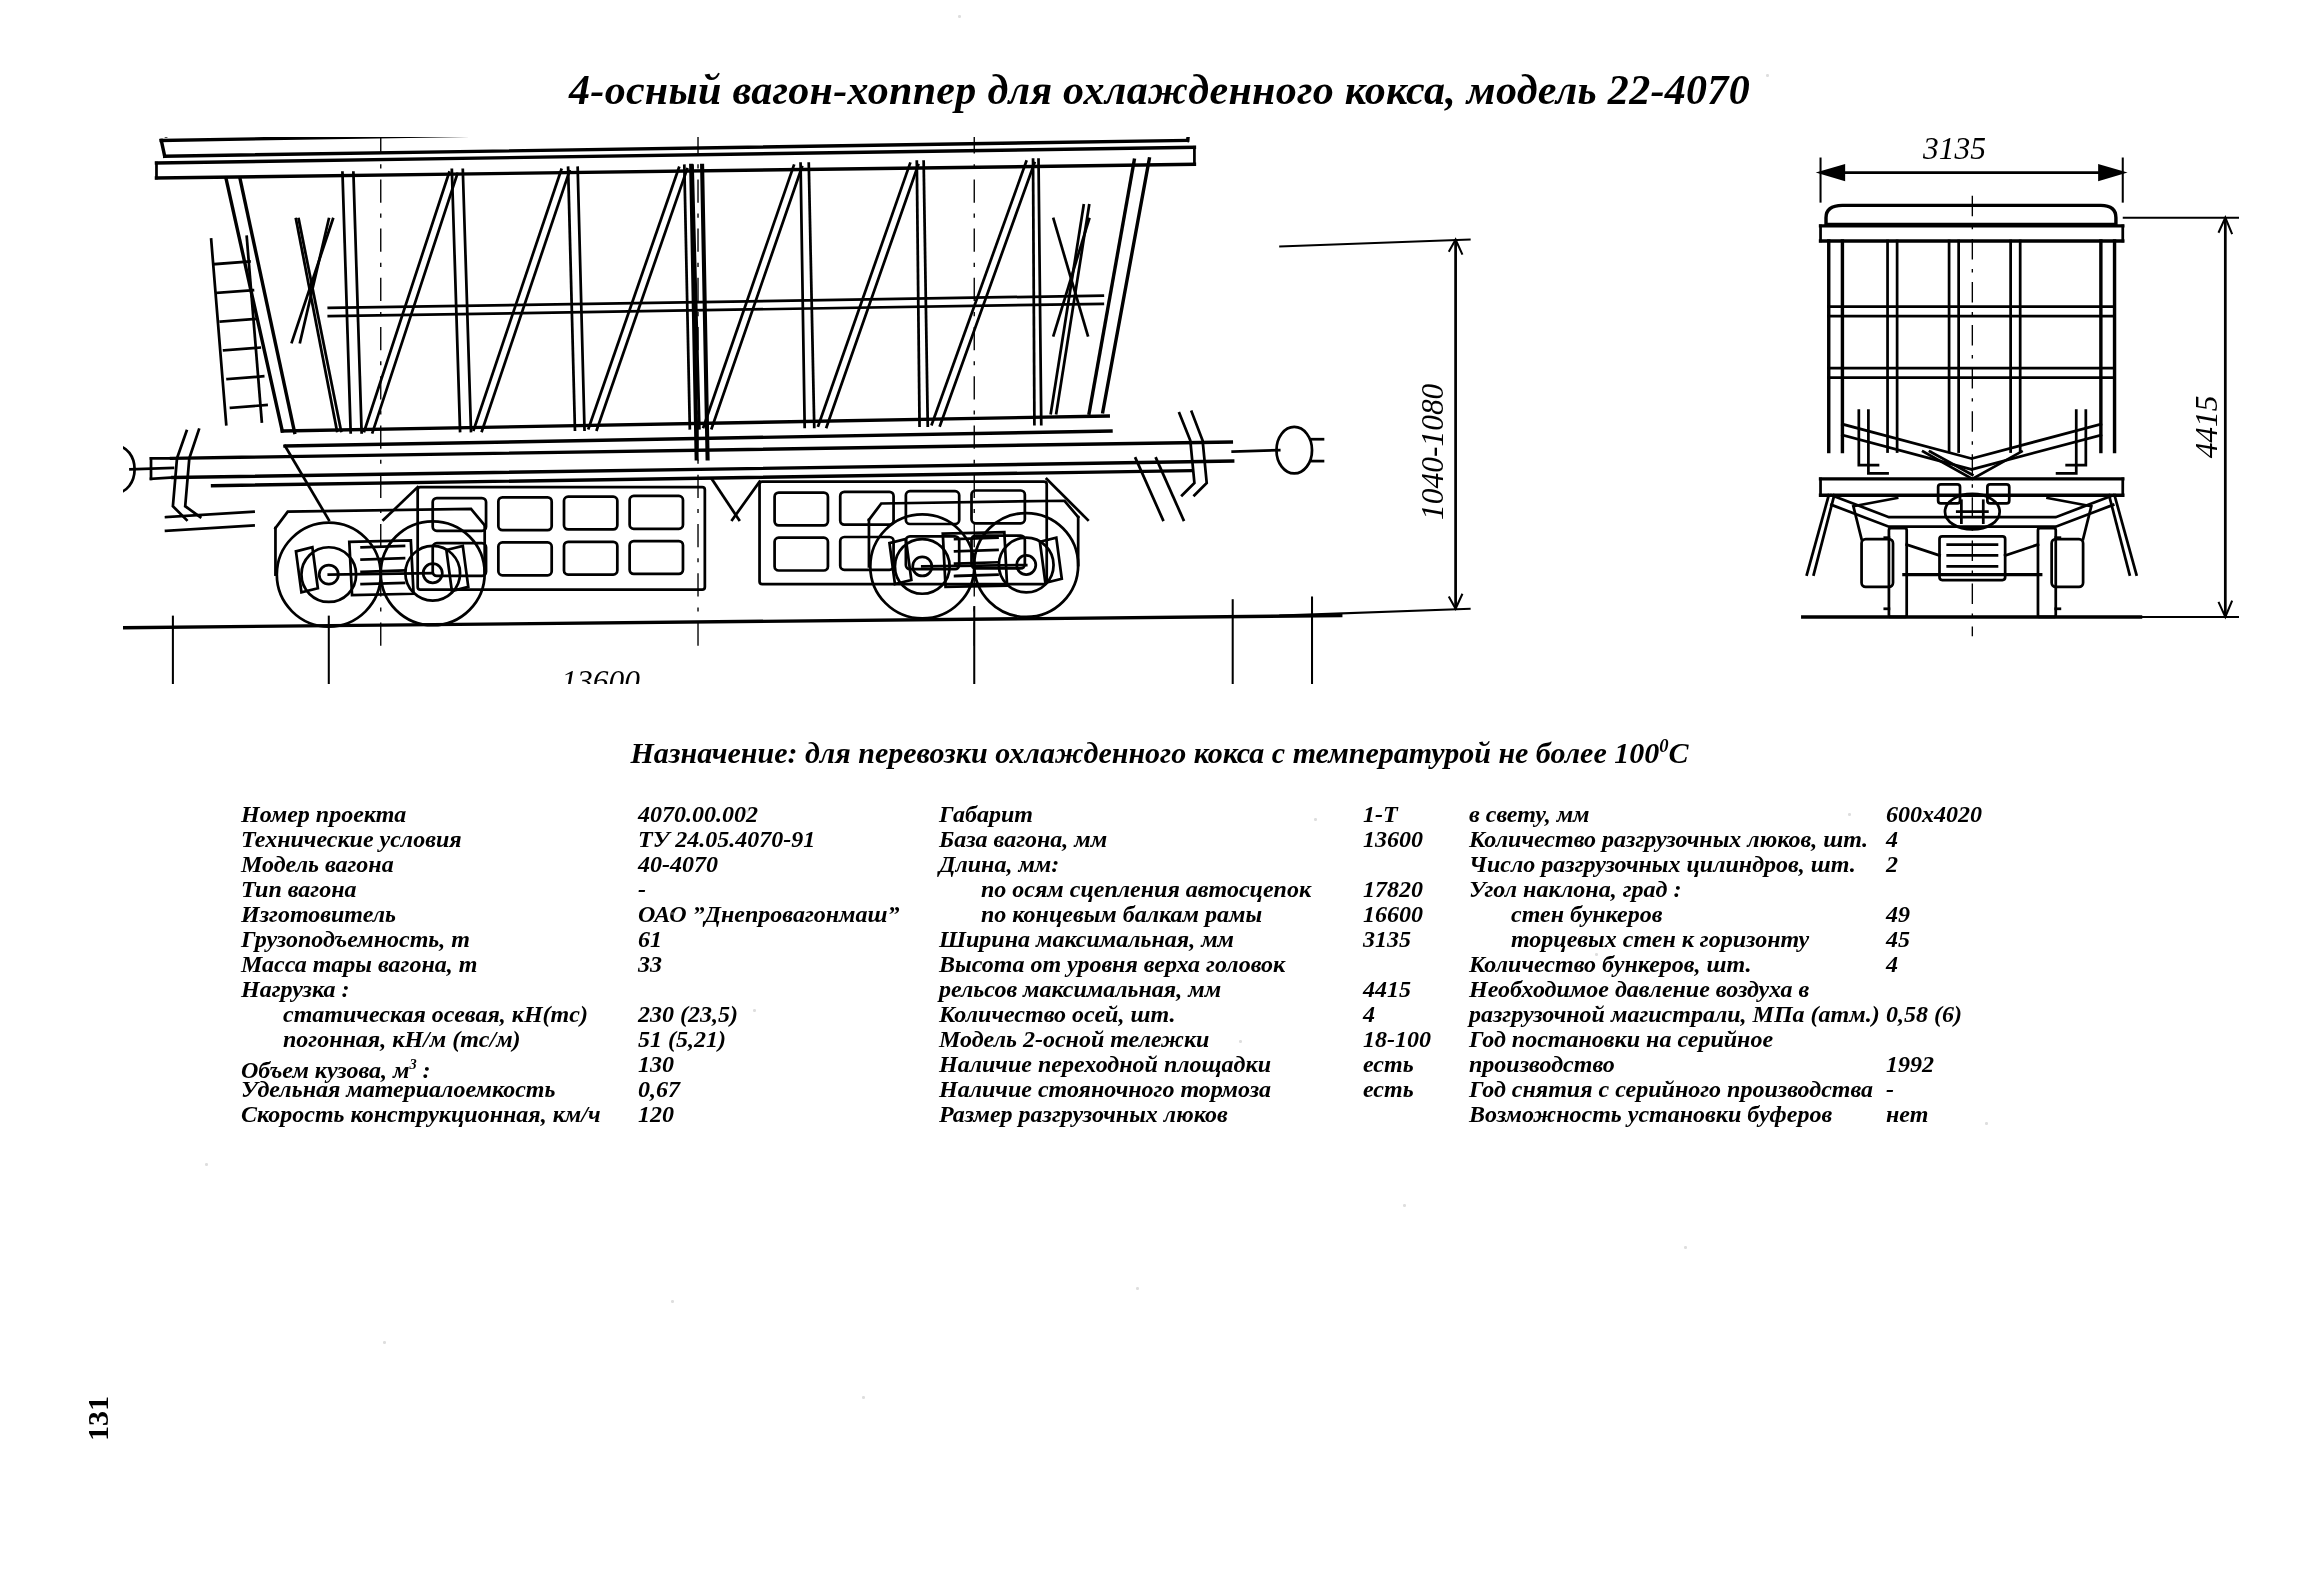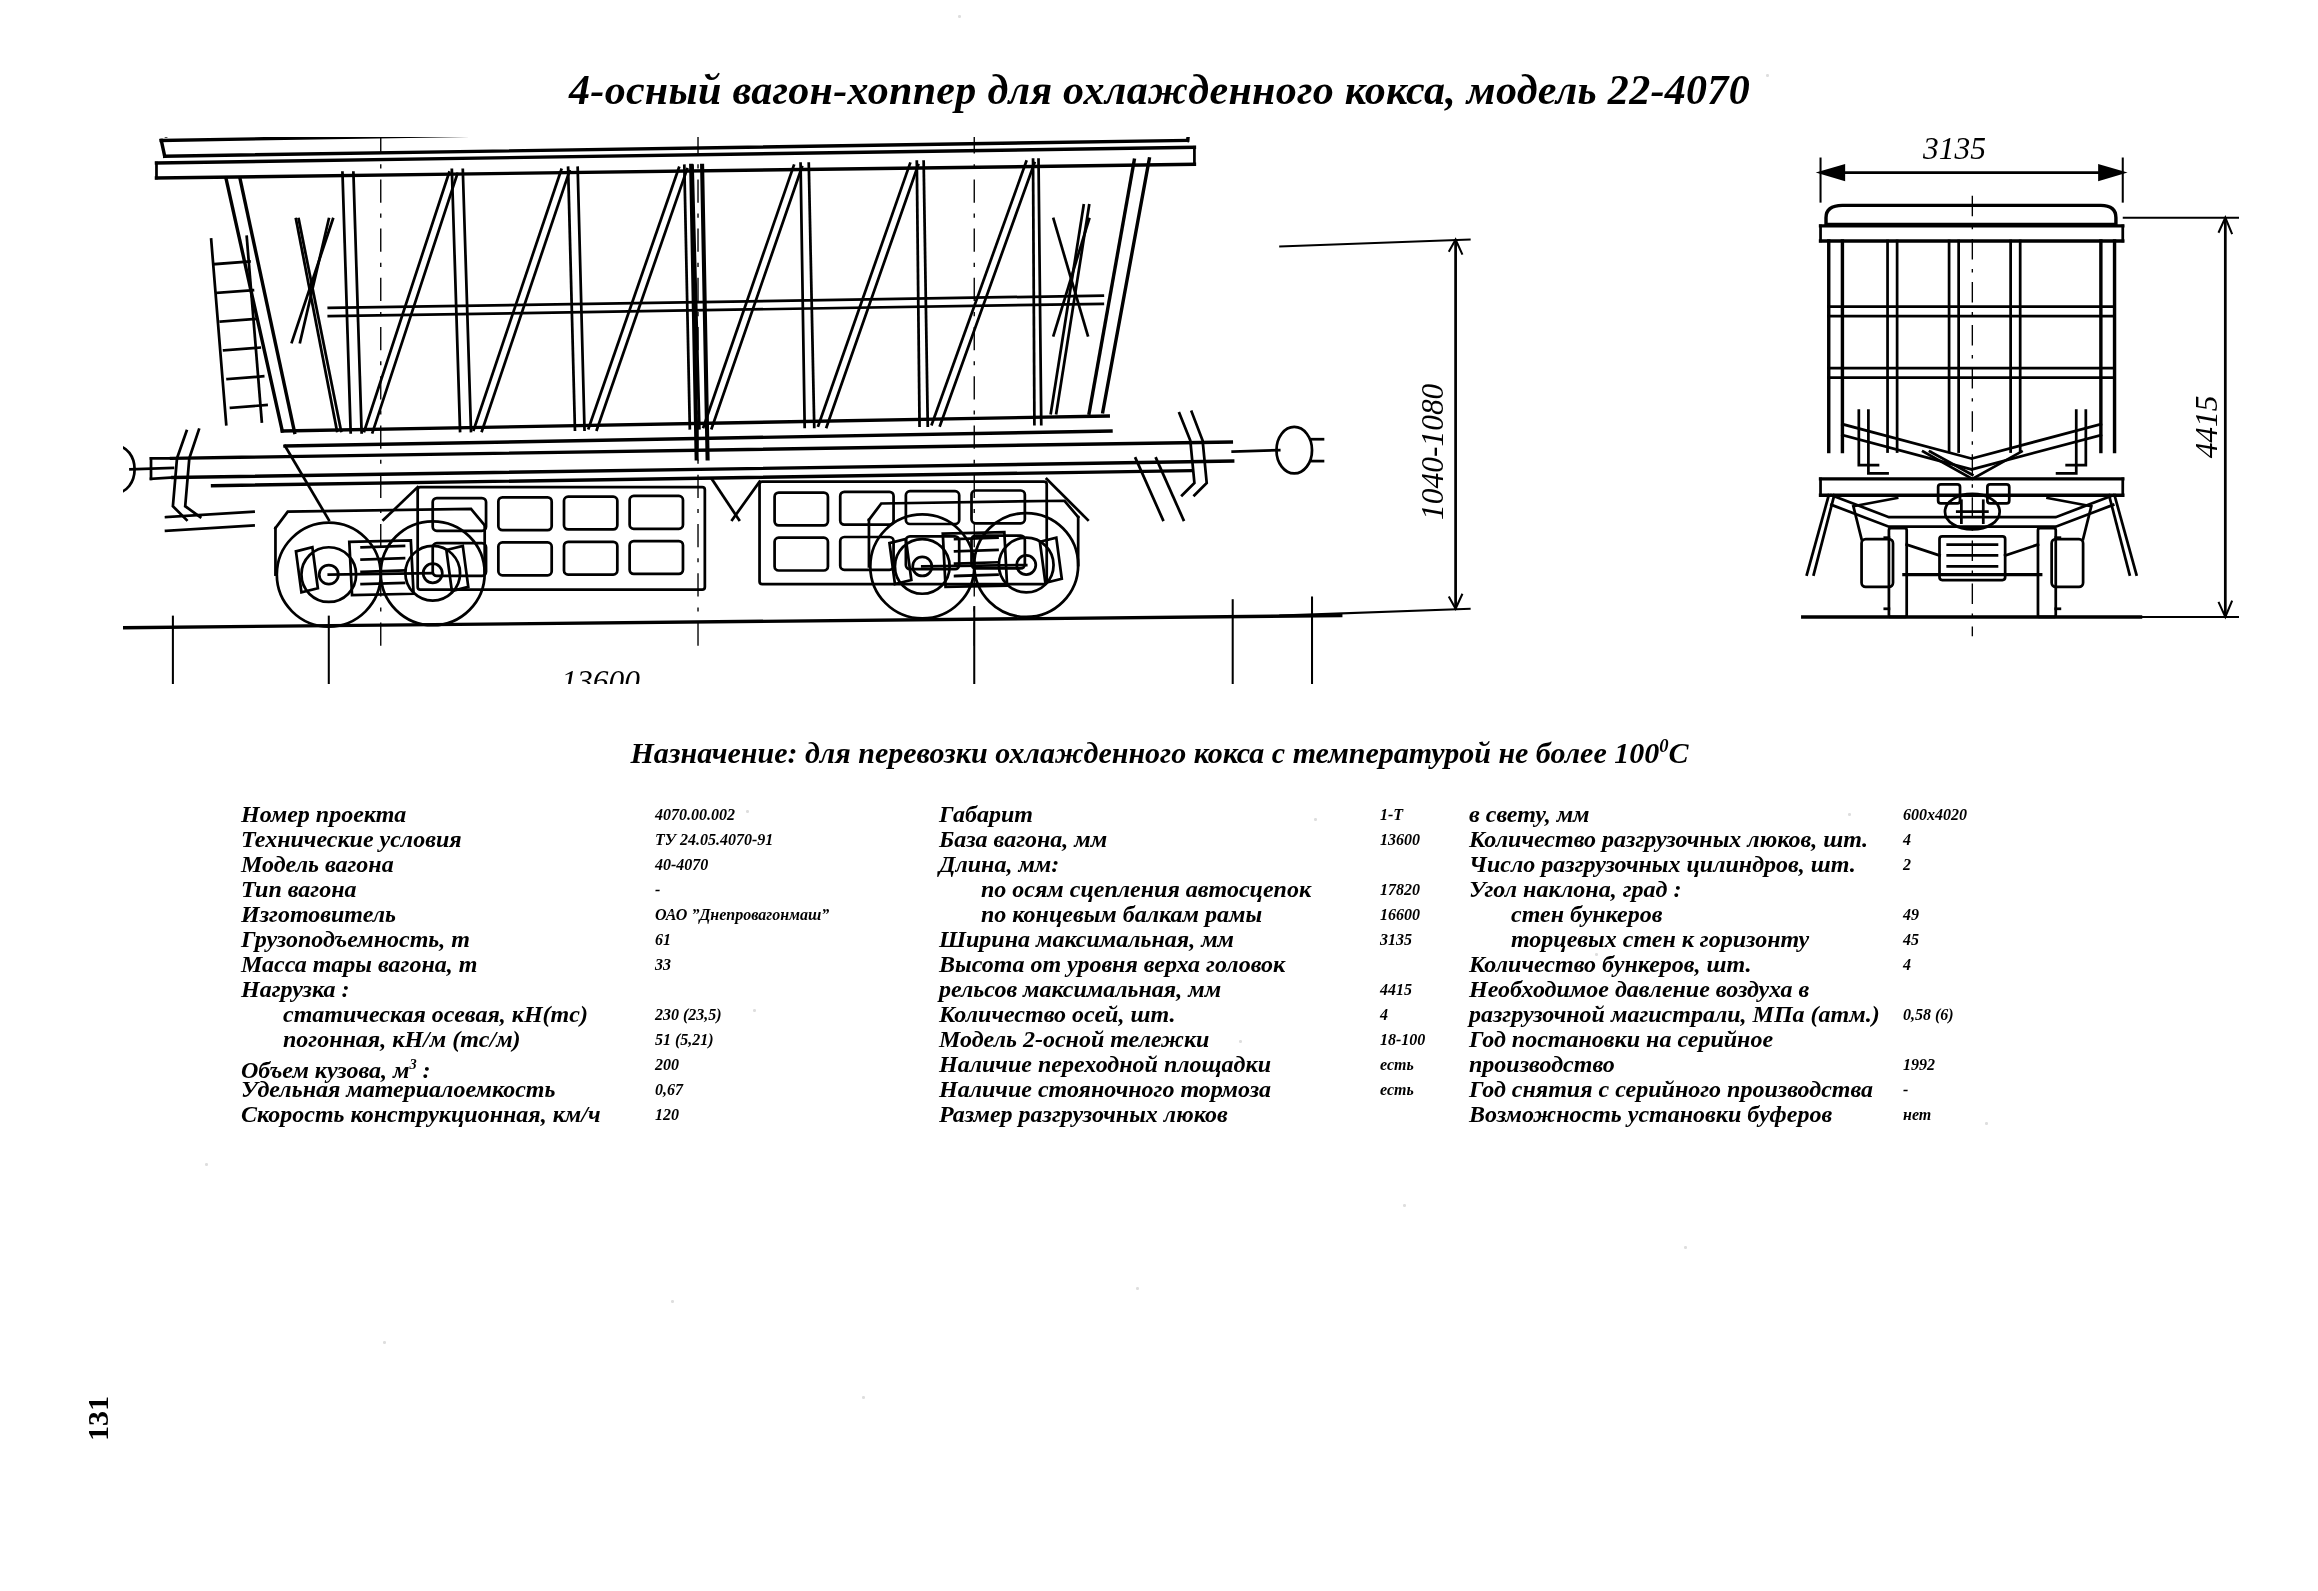--- a/index.html
+++ b/index.html
@@ -92,25 +92,24 @@
     display: inline-block;
     font-size: 24px;
     font-style: italic;
     font-weight: bold;
     white-space: nowrap;
   }
   .spec-label.indent { padding-left: 42px; font-family: Liberation Serif, serif; }
   .spec-value {
     position: absolute;
     top: 0;
-    font-size: 16px;
+    font-size: 24px;
     font-style: italic;
     font-weight: bold;
     white-space: nowrap;
-    margin-left: 17px;
   }
   #spec-col-1 .spec-value { left: 397px; }
   #spec-col-2 .spec-value { left: 424px; }
   #spec-col-3 .spec-value { left: 417px; }
 
   .spec-label sup { font-size: 0.6em; vertical-align: super; }
 
   
   #page-number {
     position: absolute;
@@ -527,21 +526,21 @@
       <div class="spec-row"><span class="spec-label">Номер проекта</span><span class="spec-value">4070.00.002</span></div>
       <div class="spec-row"><span class="spec-label">Технические условия</span><span class="spec-value">ТУ 24.05.4070-91</span></div>
       <div class="spec-row"><span class="spec-label">Модель вагона</span><span class="spec-value">40-4070</span></div>
       <div class="spec-row"><span class="spec-label">Тип вагона</span><span class="spec-value">-</span></div>
       <div class="spec-row"><span class="spec-label">Изготовитель</span><span class="spec-value">ОАО ”Днепровагонмаш”</span></div>
       <div class="spec-row"><span class="spec-label">Грузоподъемность, т</span><span class="spec-value">61</span></div>
       <div class="spec-row"><span class="spec-label">Масса тары вагона, т</span><span class="spec-value">33</span></div>
       <div class="spec-row"><span class="spec-label">Нагрузка :</span></div>
       <div class="spec-row"><span class="spec-label indent">статическая осевая, кН(тс)</span><span class="spec-value">230 (23,5)</span></div>
       <div class="spec-row"><span class="spec-label indent">погонная, кН/м (тс/м)</span><span class="spec-value">51 (5,21)</span></div>
-      <div class="spec-row"><span class="spec-label">Объем кузова, м<sup>3</sup> :</span><span class="spec-value">200</span></div>
+      <div class="spec-row"><span class="spec-label">Объем кузова, м<sup>3</sup> :</span><span class="spec-value">130</span></div>
       <div class="spec-row"><span class="spec-label">Удельная материалоемкость</span><span class="spec-value">0,67</span></div>
       <div class="spec-row"><span class="spec-label">Скорость конструкционная, км/ч</span><span class="spec-value">120</span></div>
     </div>
   <div class="spec-col" id="spec-col-2">
       <div class="spec-row"><span class="spec-label">Габарит</span><span class="spec-value">1-Т</span></div>
       <div class="spec-row"><span class="spec-label">База вагона, мм</span><span class="spec-value">13600</span></div>
       <div class="spec-row"><span class="spec-label">Длина, мм:</span></div>
       <div class="spec-row"><span class="spec-label indent">по осям сцепления автосцепок</span><span class="spec-value">17820</span></div>
       <div class="spec-row"><span class="spec-label indent">по концевым балкам рамы</span><span class="spec-value">16600</span></div>
       <div class="spec-row"><span class="spec-label">Ширина максимальная, мм</span><span class="spec-value">3135</span></div>

